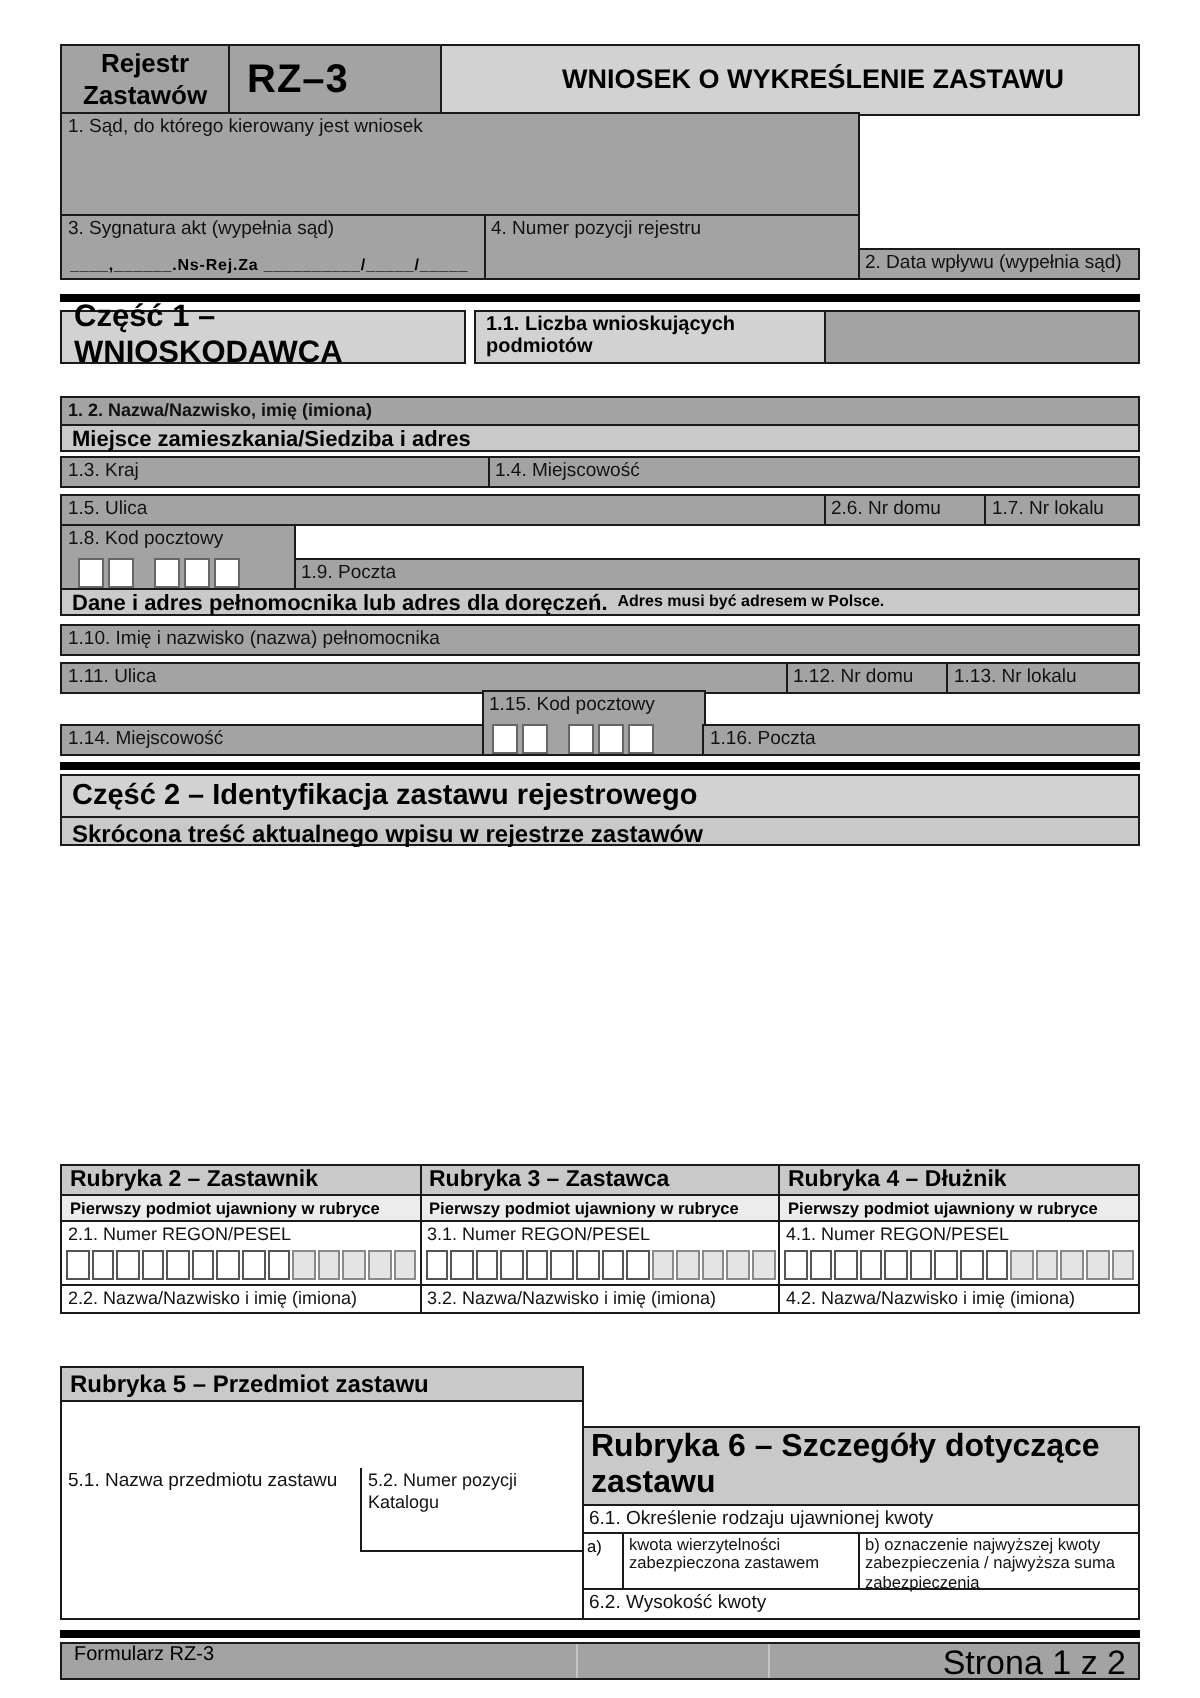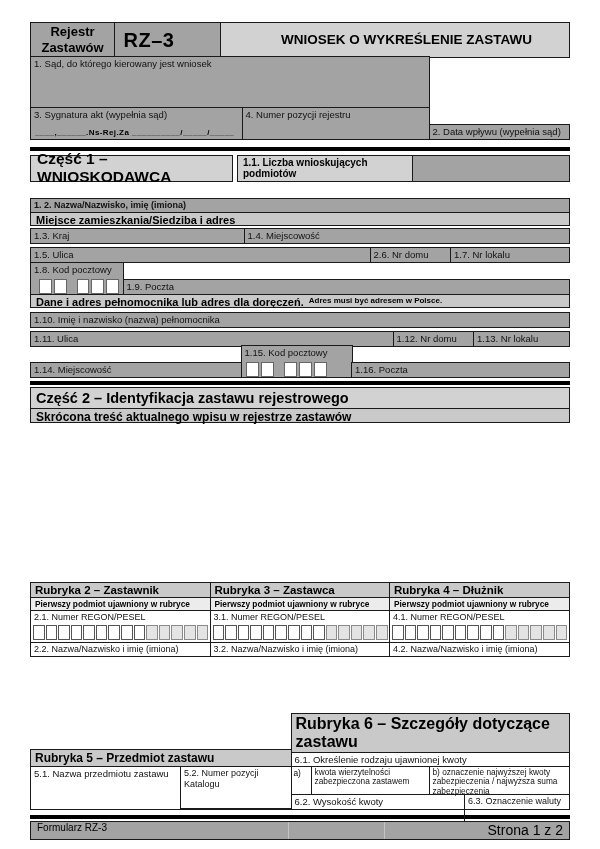--- a/index.html
+++ b/index.html
@@ -55,21 +55,21 @@
   .col { flex:1; border:var(--bw) solid var(--bc); display:flex; flex-direction:column; background:#fff; }
   .col-h  { border-bottom:var(--bw) solid var(--bc); font-weight:bold; font-size:11.5px; padding:1px 4px; }
   .col-s  { border-bottom:var(--bw) solid var(--bc); font-weight:bold; font-size:8.3px; padding:1px 4px; }
   .idcell { border-bottom:var(--bw) solid var(--bc); }
   .idboxes { display:flex; gap:1px; padding:1px 2px 2px 2px; }
   .idboxes .cbox { flex:1; height:15px; border:1px solid #555; background:#fff; display:inline-block; }
   .idboxes .cbox.shaded { background:#e4e4e4; border-color:#8a8a8a; }
   .namecell { flex:1; }
 
   
-  .r5 { width:262px; }
+  .r5 { width:262px;gap:33px; }
   .r6 { flex:1; }
   .abmark { width:20px; border-right:var(--bw) solid var(--bc); font-size:8.3px; padding:1px 2px; }
   .sl { font-style:italic; font-size:9px; }
 
   
   .footer { height:19px; display:flex; align-items:flex-start; justify-content:space-between; padding:0 6px; }
   .fdiv { position:absolute; top:0; height:100%; width:1px; background:#c4c4c4; }
 </style>
 </head>
 <body>
@@ -133,26 +133,26 @@
         <div class="lbl">1.4. Miejscowość</div>
       </div>
     </div>
     <div class="row" style="height:20px">
       <div class="bx" style="flex:1">
         <div class="lbl">1.5. Ulica</div>
       </div>
       <div class="bx" style="width:82px">
         <div class="lbl">2.6. Nr domu</div>
       </div>
-      <div class="bx" style="width:120px">
+      <div class="bx" style="width:78px">
         <div class="lbl">1.7. Nr lokalu</div>
       </div>
     </div>
     <div class="row" style="height:34px">
-      <div class="bx" style="width:94px">
+      <div class="bx" style="width:118px">
         <div class="lbl">1.8. Kod pocztowy</div>
         <div class="pcode">
               <span class="cbox"></span>
               <span class="cbox"></span>
               <span class="cbox"></span>
               <span class="cbox"></span>
               <span class="cbox"></span>
             </div>
       </div>
       <div class="bx" style="flex:1">
@@ -312,32 +312,29 @@
           <div style="width:138px; border-right:var(--bw) solid var(--bc); display:flex">
             <div class="abmark">a)</div>
             <div class="lbl-s" style="flex:1">kwota wierzytelności zabezpieczona zastawem</div>
           </div>
           <div style="flex:1">
             <div class="lbl-s">b) oznaczenie najwyższej kwoty zabezpieczenia / najwyższa suma zabezpieczenia</div>
           </div>
         </div>
         <div style="flex:1; position:relative">
           <div class="lbl">6.2. Wysokość kwoty</div>
-          <div style="position:absolute; right:0; top:0; width:105px; height:45px; border-left:var(--bw) solid var(--bc); border-bottom:var(--bw) solid var(--bc)">
-            <div class="lbl" style="font-size:9px">6.3. Oznaczenie waluty</div>
-          </div>
           <div class="sl" style="position:absolute; left:4px; top:57px">Słownie:</div>
         </div>
       </div>
     </div>
   </div>
 
   <div class="blackbar" style="margin-top:5px; margin-bottom:2px"></div>
 
   <div class="bx footer">
     <span style="font-size:10px">Formularz RZ-3</span>
     <span class="fdiv" style="left:257px"></span>
     <span class="fdiv" style="left:353px"></span>
-    <span style="font-size:14px">Strona 1 z 2</span>
+    <span style="font-size:17px">Strona 1 z 2</span>
   </div>
 
 </div>
 </div>
 
 </body></html>

